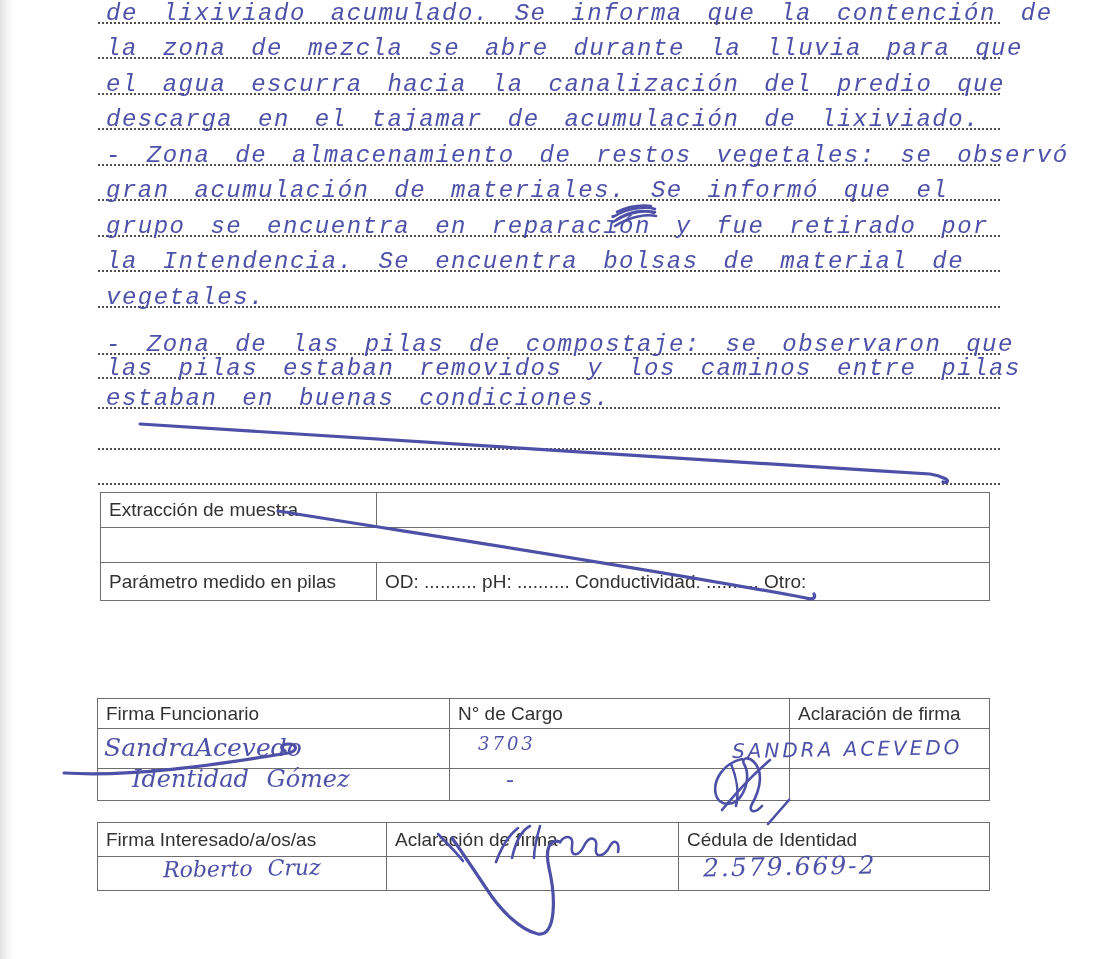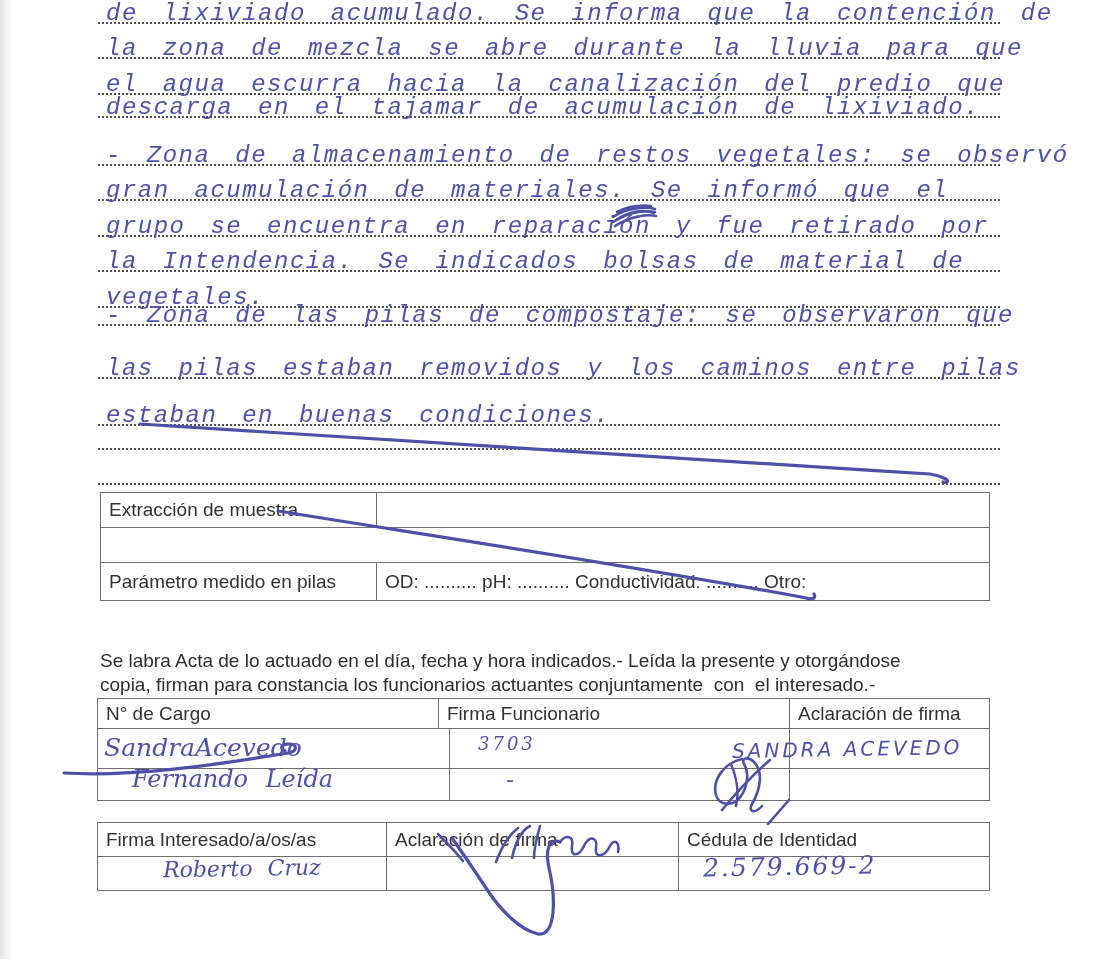--- a/index.html
+++ b/index.html
@@ -63,45 +63,45 @@
   <section>
     <div class="hw-line" style="top:-14px">
         <span class="hw-text">de lixiviado acumulado. Se informa que la contención de</span>
       </div>
     <div class="hw-line" style="top:21px">
         <span class="hw-text">la zona de mezcla se abre durante la lluvia para que</span>
       </div>
     <div class="hw-line" style="top:57px">
         <span class="hw-text">el agua escurra hacia la canalización del predio que</span>
       </div>
-    <div class="hw-line" style="top:80px">
+    <div class="hw-line" style="top:92px">
         <span class="hw-text">descarga en el tajamar de acumulación de lixiviado.</span>
       </div>
     <div class="hw-line" style="top:128px">
         <span class="hw-text">- Zona de almacenamiento de restos vegetales: se observó</span>
       </div>
     <div class="hw-line" style="top:163px">
         <span class="hw-text">gran acumulación de materiales. Se informó que el</span>
       </div>
     <div class="hw-line" style="top:199px">
         <span class="hw-text">grupo se encuentra en reparación    y fue retirado por</span>
       </div>
     <div class="hw-line" style="top:234px">
-        <span class="hw-text">la Intendencia. Se indicados bolsas de material de</span>
+        <span class="hw-text">la Intendencia. Se encuentra bolsas de material de</span>
       </div>
     <div class="hw-line" style="top:270px">
         <span class="hw-text">vegetales.</span>
       </div>
-    <div class="hw-line" style="top:288px">
+    <div class="hw-line" style="top:317px">
         <span class="hw-text">- Zona de las pilas de compostaje: se observaron  que</span>
       </div>
     <div class="hw-line" style="top:341px">
         <span class="hw-text">las pilas estaban removidos y los caminos entre pilas</span>
       </div>
-    <div class="hw-line" style="top:388px">
+    <div class="hw-line" style="top:371px">
         <span class="hw-text">estaban en buenas condiciones.</span>
       </div>
     <div class="hw-line" style="top:412px"></div>
     <div class="hw-line" style="top:447px"></div>
   </section>
 
   <div class="tbl" style="left:100px;top:492px;width:888px;">
     <div class="tr" style="height:34px">
       <div class="td" style="width:275px">
           <span class="plabel">Extracción de muestra</span>
@@ -118,32 +118,28 @@
     <div class="tr" style="height:37px">
       <div class="td" style="width:275px">
           <span class="plabel">Parámetro medido en pilas</span>
         </div>
       <div class="td" style="flex:1">
           <span>OD: .......... pH: .......... Conductividad: .......... Otro:</span>
         </div>
     </div>
   </div>
 
-  <div class="para">
-    <div>Se labra Acta de lo actuado en el día, fecha y hora indicados.- Leída la presente y otorgándose</div>
-    <div>copia, firman para constancia los funcionarios actuantes conjuntamente  con  el interesado.-</div>
-  </div>
 
   <div class="tbl" style="left:97px;top:698px;width:891px;">
     <div class="tr" style="height:29px">
+      <div class="td" style="width:351px">
+          <span>Firma Funcionario</span>
+        </div>
       <div class="td" style="width:340px">
           <span>N° de Cargo</span>
-        </div>
-      <div class="td" style="width:351px">
-          <span>Firma Funcionario</span>
         </div>
       <div class="td" style="flex:1">
           <span>Aclaración de firma</span>
         </div>
     </div>
     <div class="tr" style="height:39px">
       <div class="td" style="width:351px"></div>
       <div class="td" style="width:340px"></div>
       <div class="td" style="flex:1"></div>
     </div>
@@ -169,21 +165,21 @@
     <div class="tr" style="height:33px">
       <div class="td" style="width:288px"></div>
       <div class="td" style="width:292px"></div>
       <div class="td" style="flex:1"></div>
     </div>
   </div>
 
   <span class="ink" style="left:104px;top:733px;font-size:25px;">SandraAcevedo</span>
   <span class="ink" style="left:478px;top:733px;font-size:18px;letter-spacing:3px;">3703</span>
   <span class="ink caps" style="left:732px;top:737px;font-size:20px;transform:rotate(-1deg);">SANDRA ACEVEDO</span>
-  <span class="ink" style="left:132px;top:765px;font-size:24px;word-spacing:10px;">Fernando Leída</span>
+  <span class="ink" style="left:132px;top:765px;font-size:24px;word-spacing:10px;">Identidad Gómez</span>
   <span class="ink" style="left:506px;top:766px;font-size:24px;">-</span>
   <span class="ink" style="left:163px;top:856px;font-size:22px;word-spacing:8px;transform:rotate(-1deg);">Roberto Cruz</span>
   <span class="ink" style="left:703px;top:852px;font-size:25px;letter-spacing:2px;transform:rotate(-1deg);">2.579.669-2</span>
 
   <svg class="strokes" width="1093" height="959" viewBox="0 0 1093 959">
 
     <g>
       <path d="M613,222 C629,212 643,210 655,212"></path>
       <path d="M613,217 C627,208 645,206 655,209"></path>
       <path d="M615,226 C631,216 647,214 656,216"></path>

